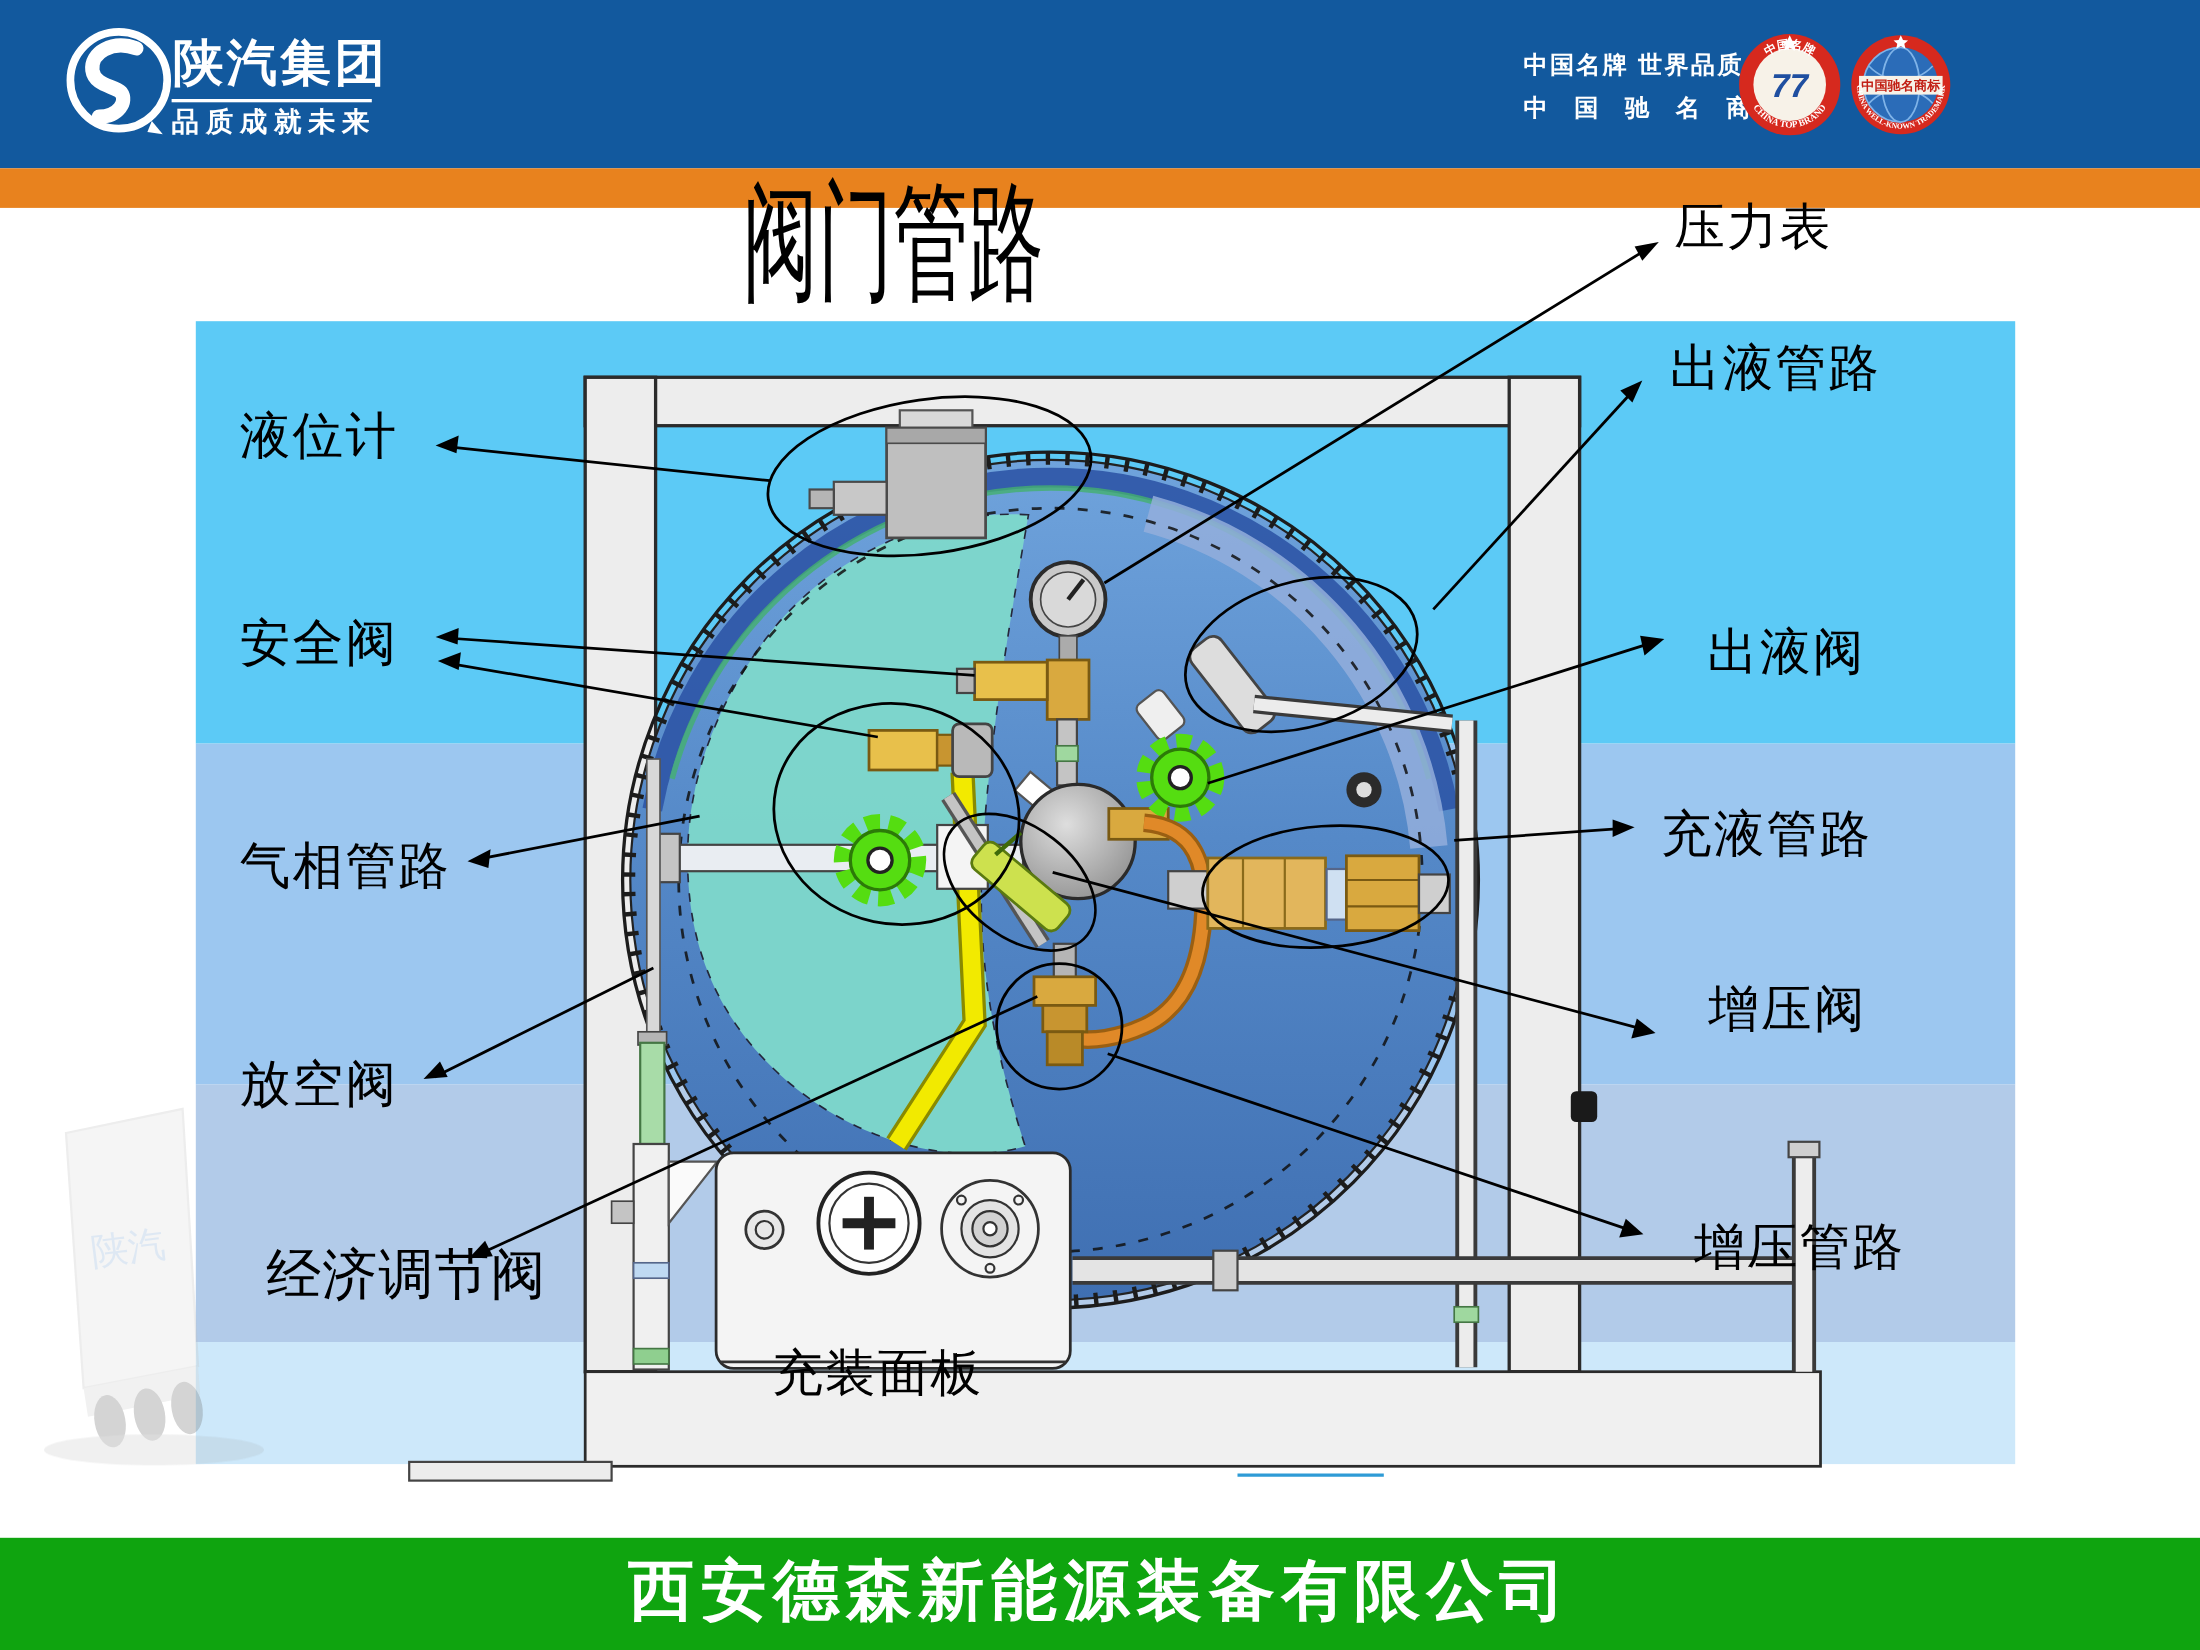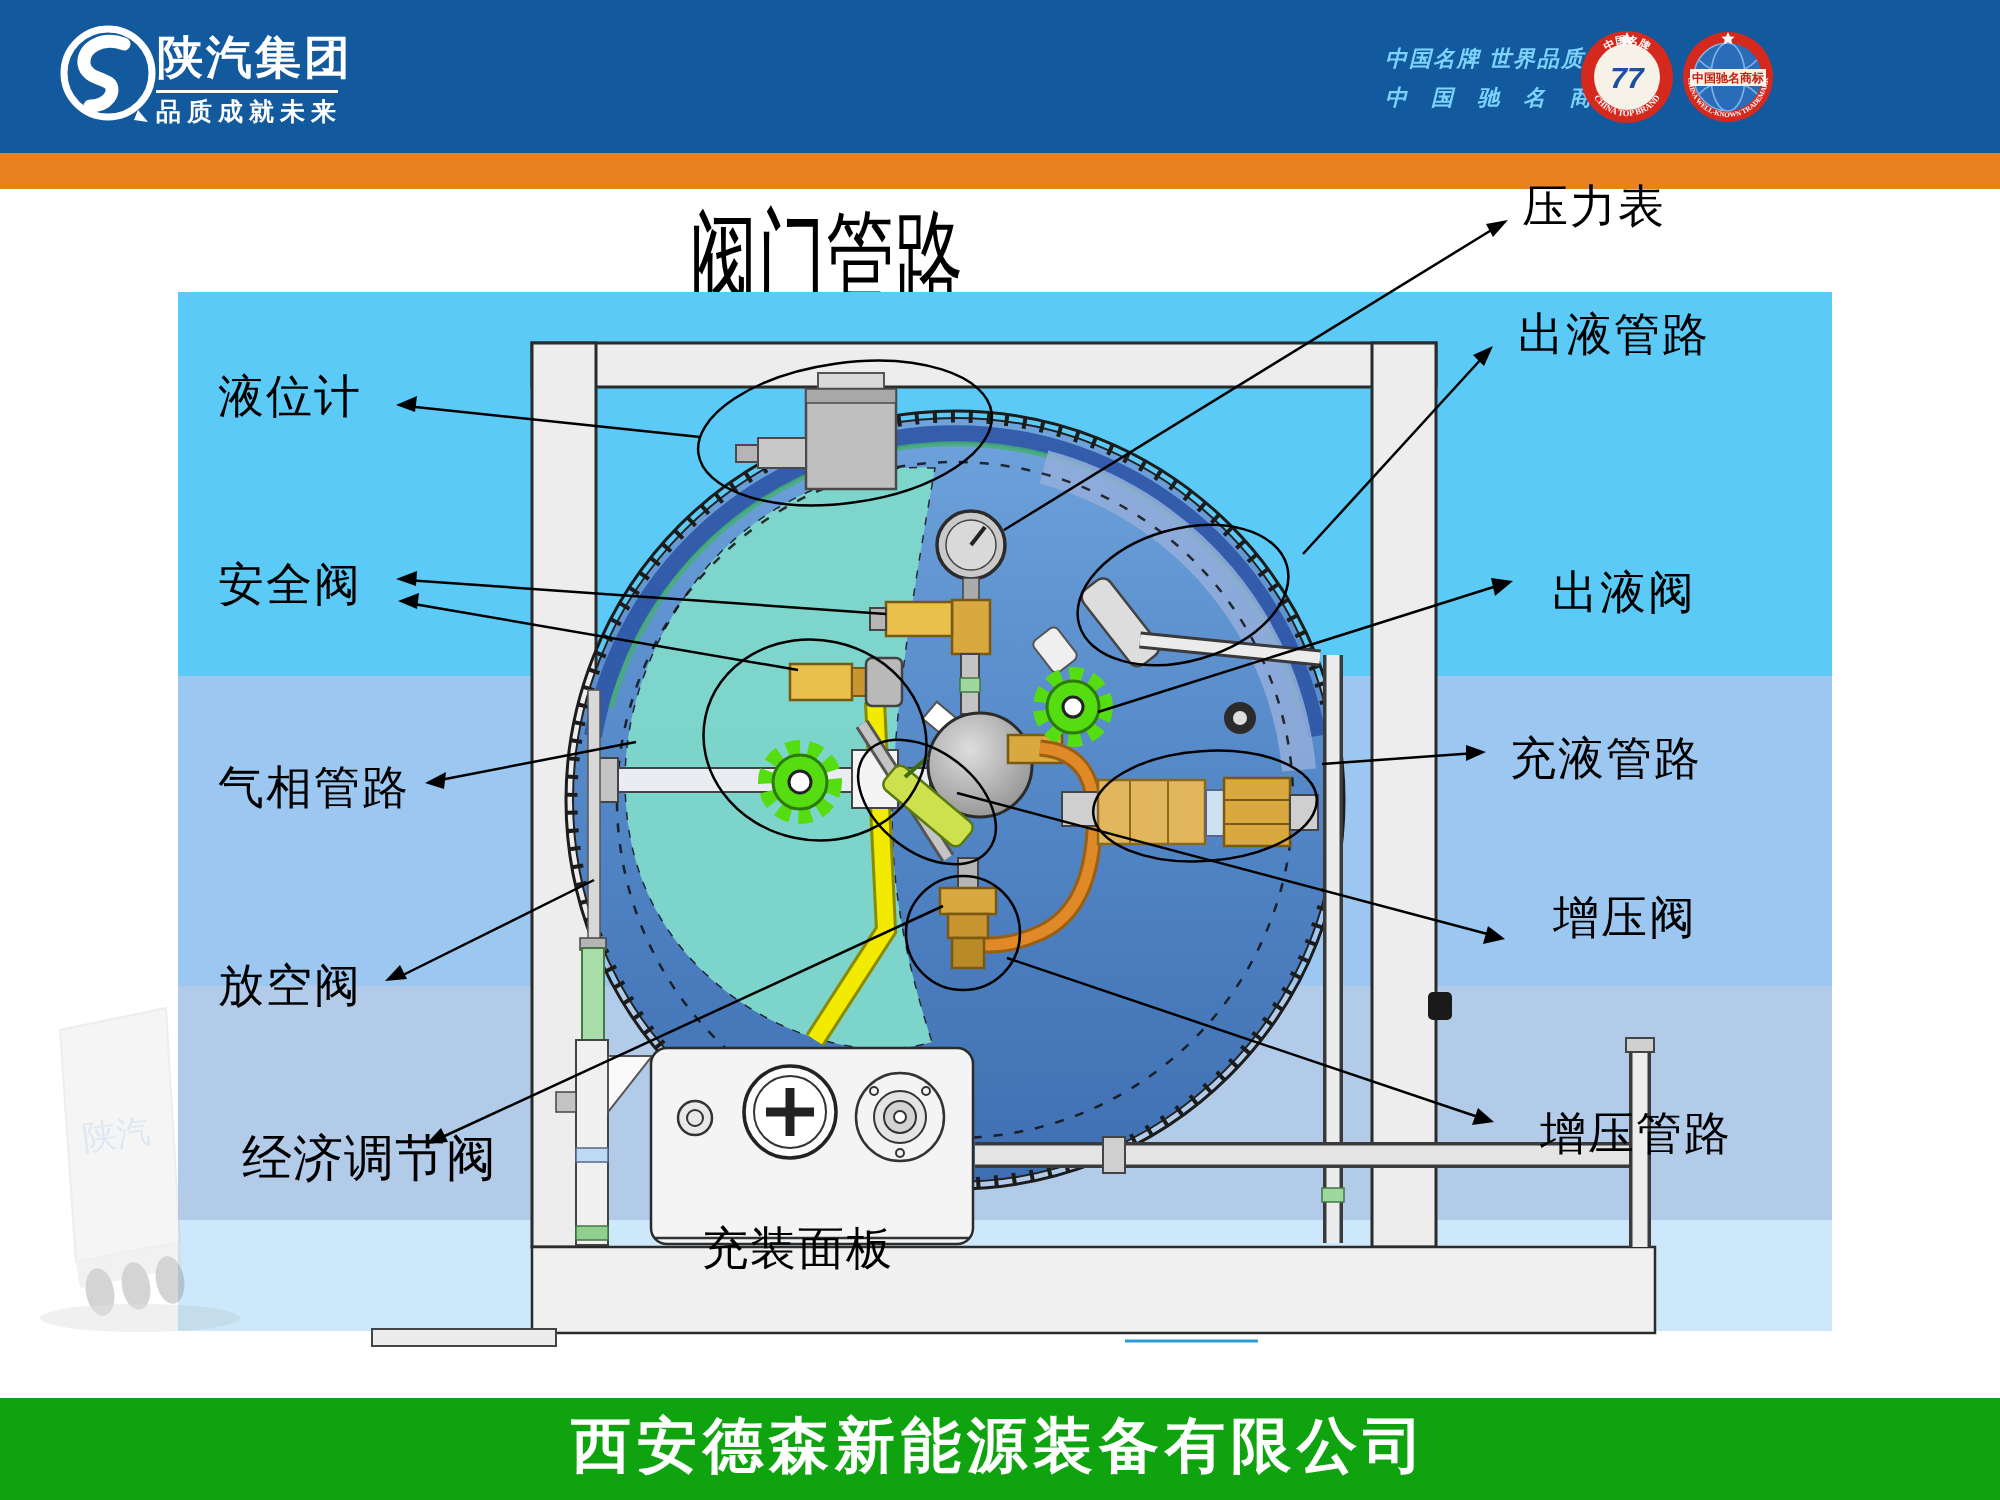--- a/index.html
+++ b/index.html
@@ -6,27 +6,27 @@
   .stage{position:relative;width:2000px;height:1500px;overflow:hidden;background:#fff;
          font-family:"Liberation Serif","DejaVu Serif",serif;}
   
   .header{position:absolute;left:0;top:0;width:2000px;height:153px;background:#12599E;}
   .orange-stripe{position:absolute;left:0;top:153px;width:2000px;height:36px;background:#E8821E;}
   .brand-text{position:absolute;left:157px;top:34px;color:#fff;font-size:46px;font-weight:bold;
               letter-spacing:3px;line-height:1;font-family:"Liberation Sans","DejaVu Sans",sans-serif;}
   .brand-underline{position:absolute;left:156px;top:90px;width:182px;height:3px;background:#fff;}
   .brand-tagline{position:absolute;left:156px;top:99px;color:#fff;font-size:25px;font-weight:bold;
                  letter-spacing:6px;line-height:1;font-family:"Liberation Sans","DejaVu Sans",sans-serif;}
-  .claims{position:absolute;color:#7dd3fc;font-weight:bold;line-height:1;white-space:nowrap;
-          font-family:"Liberation Sans","DejaVu Sans",sans-serif;font-style:italic;}
+  .claims{position:absolute;color:#ffffff;font-weight:bold;line-height:1;white-space:nowrap;
+          font-family:"Liberation Sans","DejaVu Sans",sans-serif;}
   .claims-1{left:1385px;top:48px;font-size:22px;letter-spacing:2px;}
   .claims-2{left:1385px;top:87px;font-size:22px;letter-spacing:9px;}
   
-  .slide-title{position:absolute;left:562px;top:163px;width:500px;text-align:right;
-               font-size:118px;color:#000;line-height:1;white-space:nowrap;margin-top:44px;}
+  .slide-title{position:absolute;left:562px;top:163px;width:500px;text-align:center;
+               font-size:118px;color:#000;line-height:1;white-space:nowrap;}
   .slide-title>span{display:inline-block;transform:scaleX(0.58);transform-origin:center;}
   
   .panel{position:absolute;left:178px;top:292px;width:1654px;height:1039px;}
   .band{position:absolute;left:0;width:100%;}
   .band1{top:0;height:384px;background:#5CCAF6;}
   .band2{top:384px;height:310px;background:#9CC7F0;}
   .band3{top:694px;height:234px;background:#B2CBE9;}
   .band4{top:928px;height:111px;background:#CDE8FA;}
   
   .callout-label{position:absolute;color:#000;font-size:46px;line-height:1;letter-spacing:2px;white-space:nowrap;}

